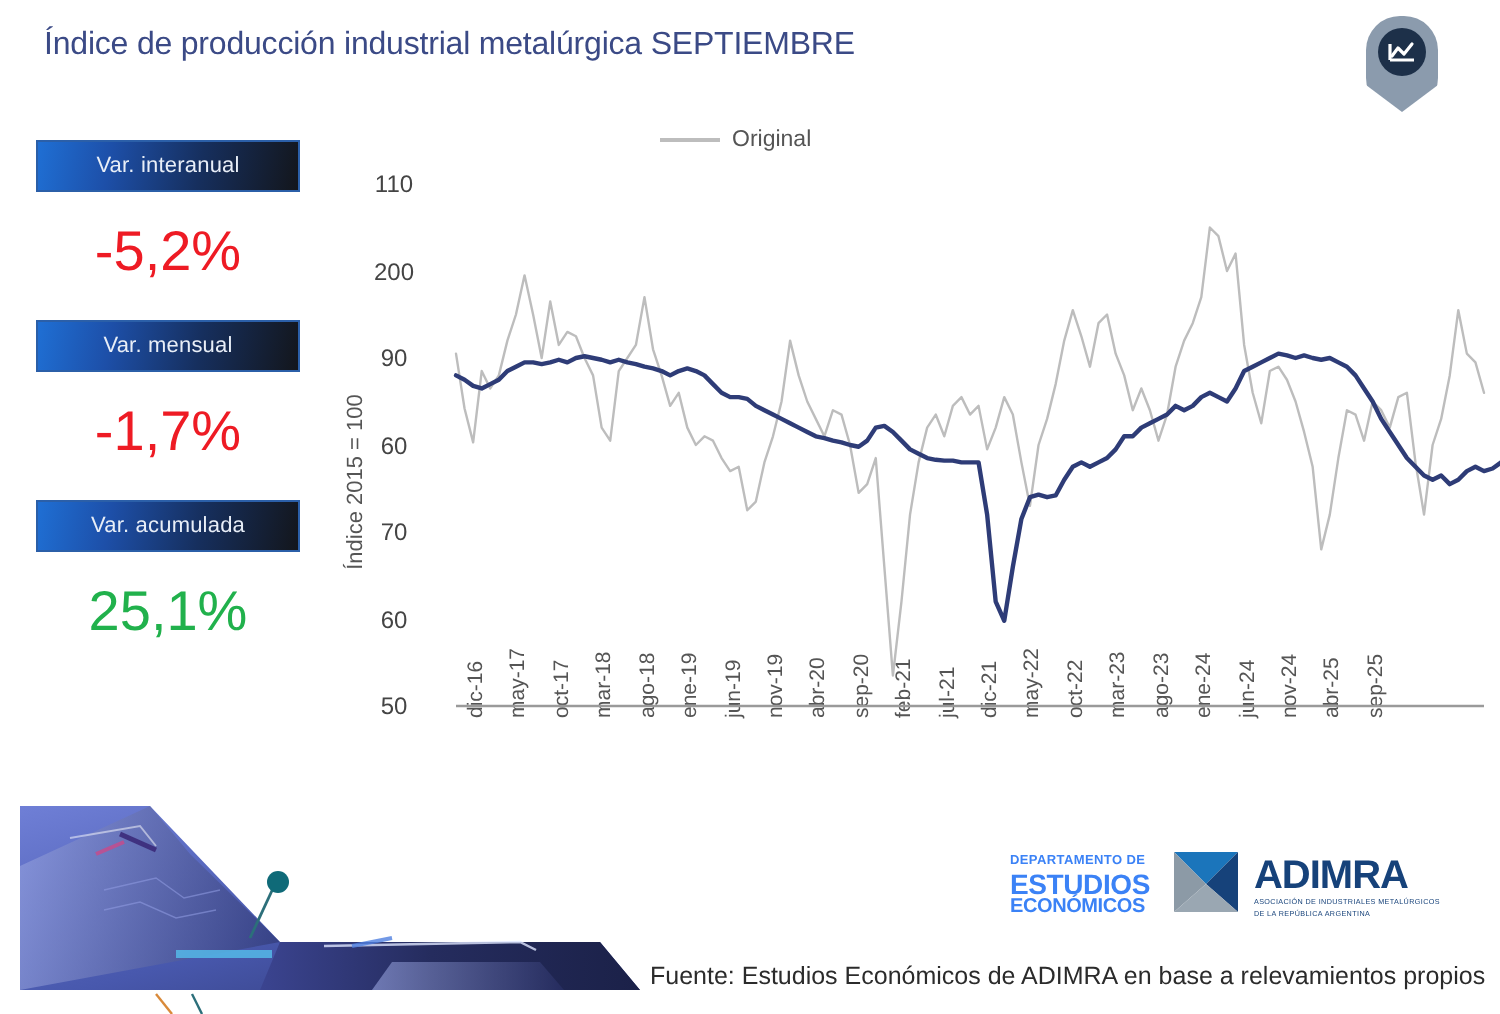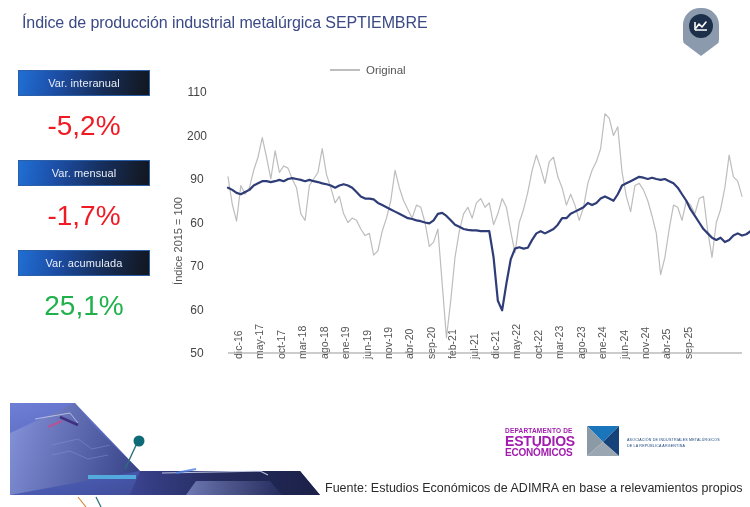--- a/index.html
+++ b/index.html
@@ -134,21 +134,21 @@
   .plot-svg { position: absolute; left: 0; top: 0; }
 
   
   .footer-logos {
     position: absolute;
     left: 505px; top: 424px;
     display: flex;
     align-items: center;
     gap: 10px;
   }
-  .dept-logo { line-height: 1; color: #a21caf; }
+  .dept-logo { line-height: 1; color: #3b82f6; }
   .dept-logo .l1 { font-size: 6.5px; letter-spacing: 0.2px; font-weight: bold; }
   .dept-logo .l2 { font-size: 14px; font-weight: bold; letter-spacing: -0.2px; }
   .dept-logo .l3 { font-size: 10px; font-weight: bold; letter-spacing: -0.2px; }
   .adimra { display: flex; align-items: center; gap: 6px; }
   .adimra-text .a1 { font-size: 20px; font-weight: bold; color: #16427a; letter-spacing: -0.5px; line-height: 1; }
   .adimra-text .a2 { font-size: 3.6px; color: #16427a; letter-spacing: 0.2px; line-height: 1.35; margin-top: 1px; }
   .source {
     position: absolute;
     left: 325px; top: 481px;
     font-size: 12.5px;
@@ -289,20 +289,21 @@
     <div class="adimra">
       <span>
         <svg width="36" height="34" viewBox="0 0 36 34">
           <polygon points="2,2 34,2 18,18" fill="#1b75bb"></polygon>
           <polygon points="2,2 18,18 2,32" fill="#8c9aa6"></polygon>
           <polygon points="34,2 34,32 18,18" fill="#16427a"></polygon>
           <polygon points="2,32 18,18 34,32" fill="#9aa7b2"></polygon>
         </svg>
       </span>
       <div class="adimra-text">
+        <div class="a1">ADIMRA</div>
         <div class="a2">ASOCIACIÓN DE INDUSTRIALES METALÚRGICOS</div>
         <div class="a2">DE LA REPÚBLICA ARGENTINA</div>
       </div>
     </div>
   </div>
 
   <div class="source">Fuente: Estudios Económicos de ADIMRA en base a relevamientos propios</div>
 </div>
 
 </body></html>

